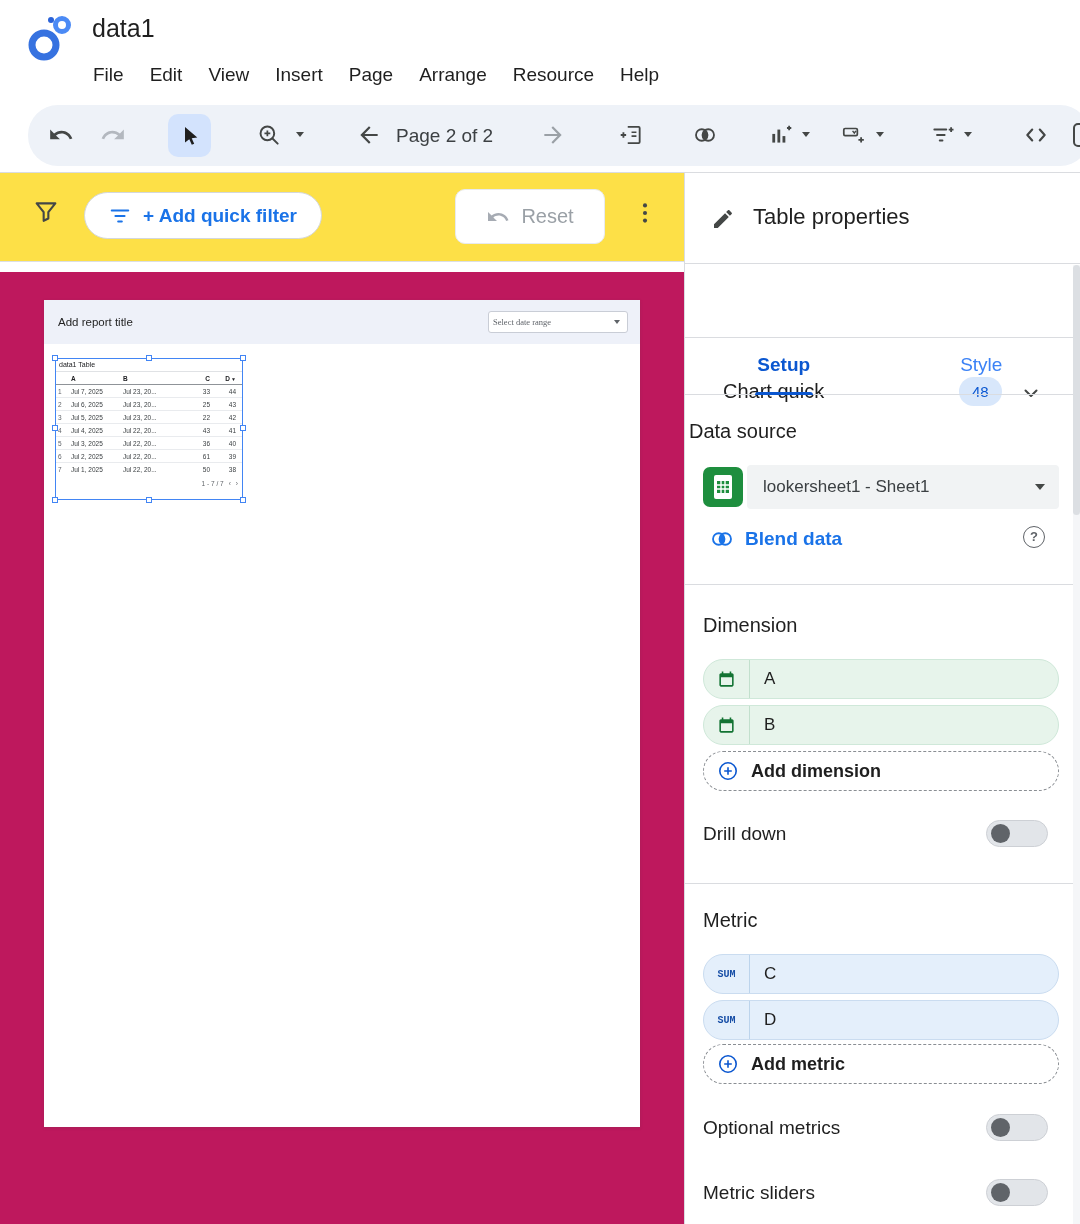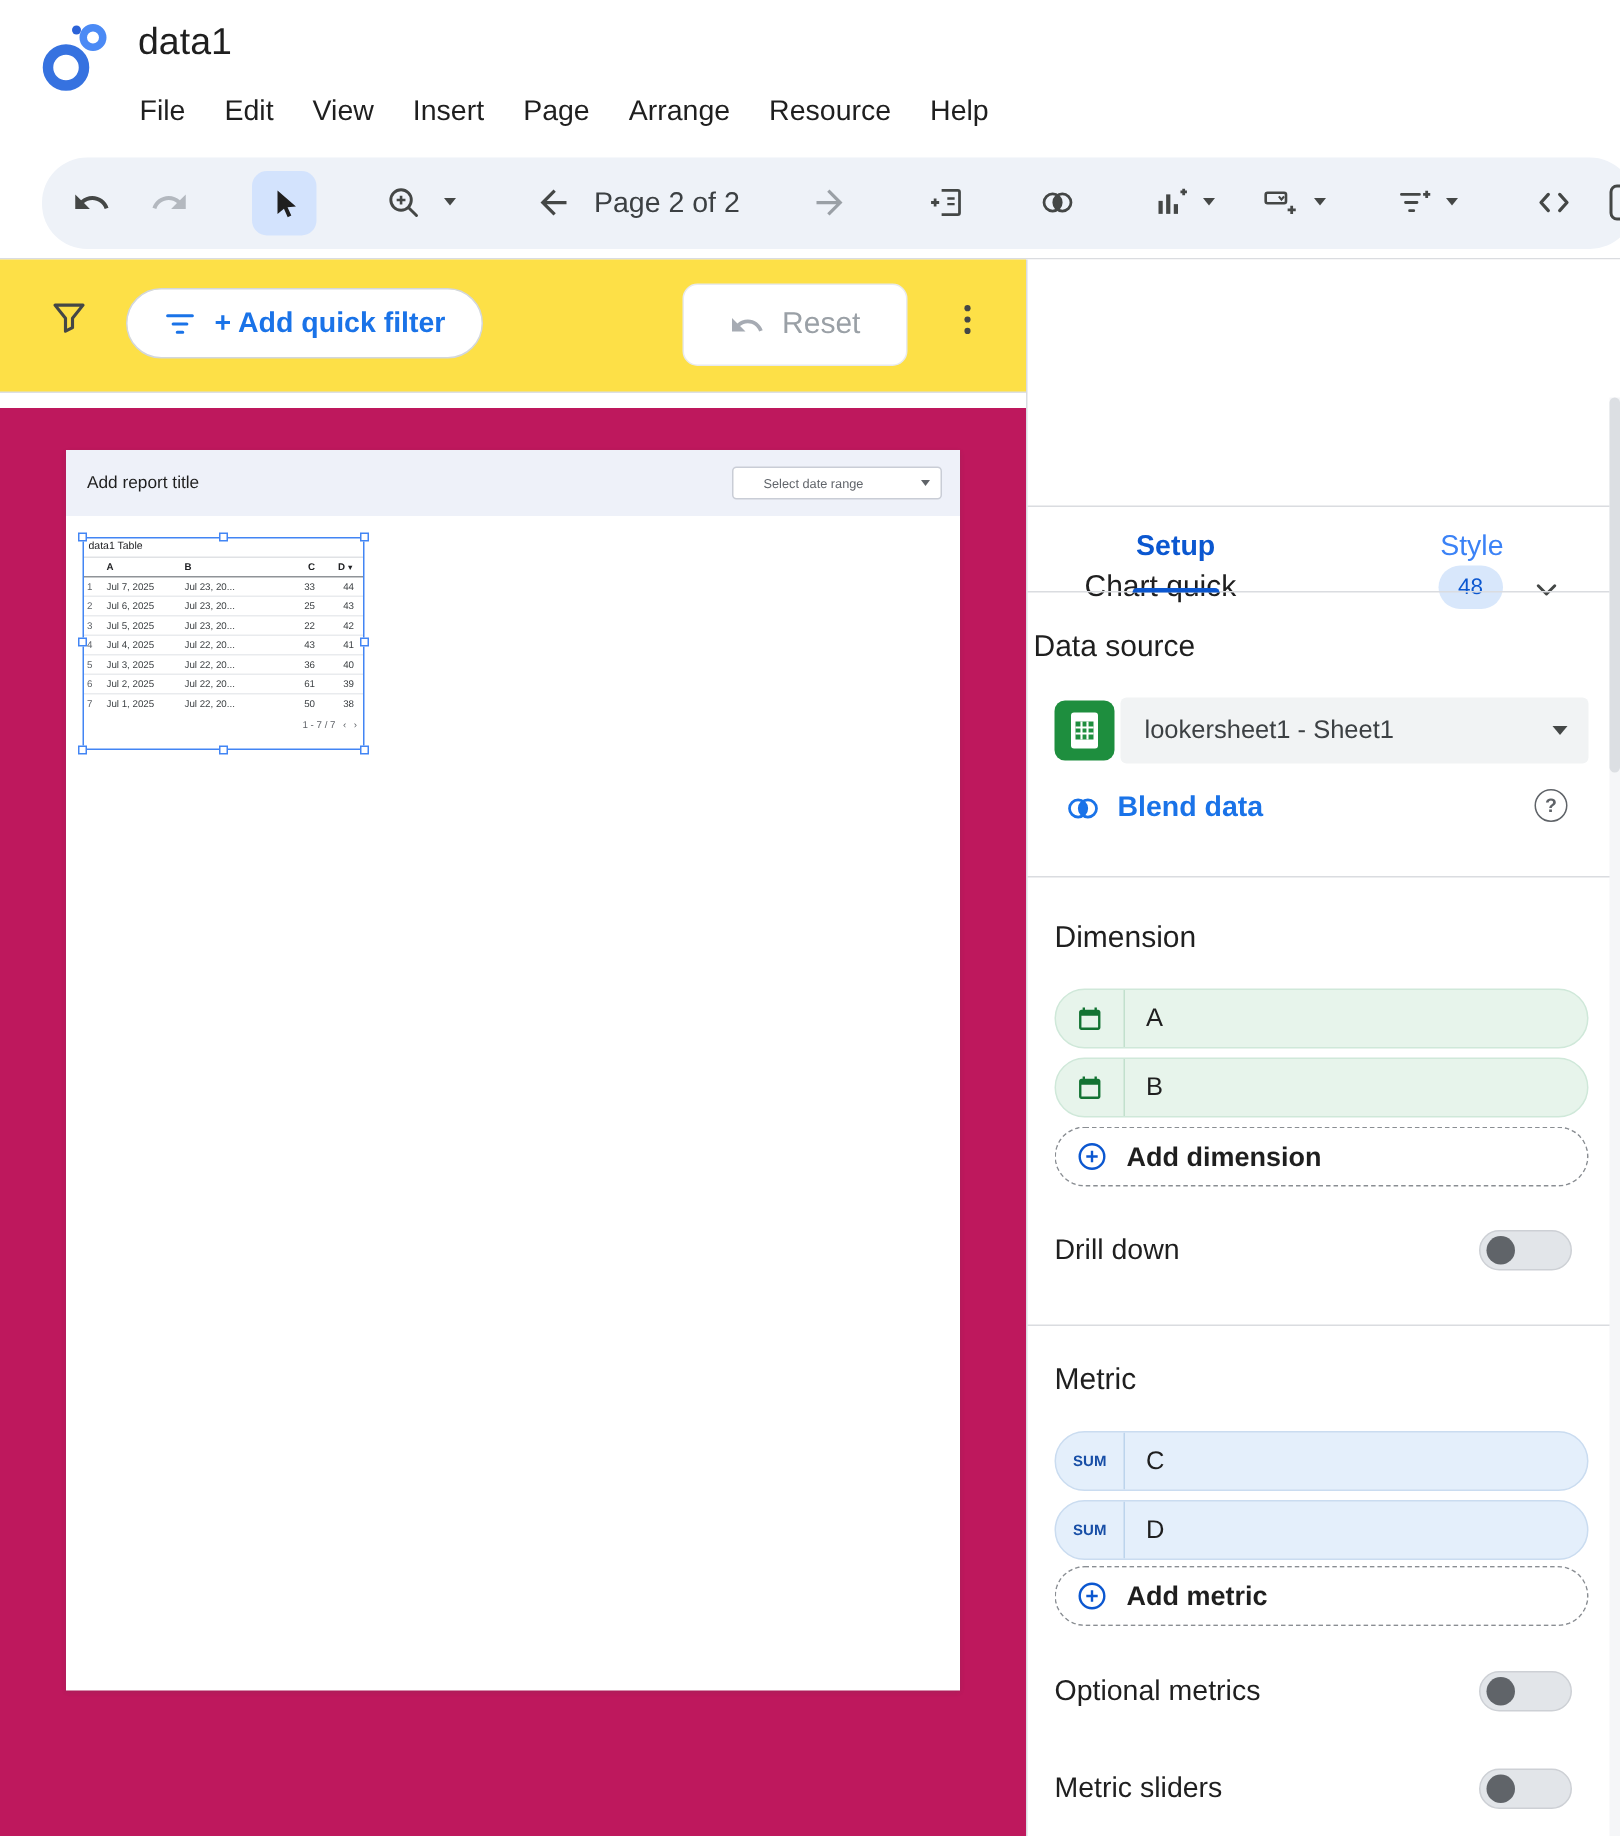--- a/index.html
+++ b/index.html
@@ -37,21 +37,21 @@
   .more-dots { position:absolute; left:632px; top:27px; }
 
   
   .canvas { position:absolute; left:0; top:272px; width:684px; height:994px; background:#be185d; }
   .report-page { position:absolute; left:44px; top:28px; width:596px; height:827px; background:#fff;
                  box-shadow:0 1px 3px rgba(60,64,67,.18); }
   .page-band { position:absolute; left:0; top:0; width:100%; height:44px; background:#eef1f9; }
   .report-title { position:absolute; left:14px; top:0; line-height:44px; font-size:11.5px; color:#1f1f1f; }
   .date-ctl { position:absolute; right:12px; top:11px; width:140px; height:22px; background:#fff;
               border:1px solid #c9cdd6; border-radius:3px; display:flex; align-items:center; }
-  .date-ctl span.lbl { font-size:8.5px; color:#60646a; padding-left:20px; flex:1; }
+  .date-ctl span.lbl { font-size:8.5px; color:#60646a; padding-left:4px; flex:1;font-family:Liberation Serif, serif; }
   .date-caret { width:0; height:0; border-left:3.5px solid transparent; border-right:3.5px solid transparent;
                 border-top:4px solid #5f6368; margin-right:7px; }
 
   
   .tbl { position:absolute; left:11px; top:58px; width:188px; height:142px; background:#fff;
          border:1.6px solid #4285f4; }
   .tbl-title { font-size:7px; color:#202124; padding:2px 0 1px 3px; border-bottom:1px solid #e0e2e5; height:13px; }
   .t-row { display:flex; align-items:center; height:13px; font-size:6.5px; color:#3c4043;
            border-bottom:1px solid #e9ebee; }
   .t-head { font-weight:bold; color:#202124; border-bottom:1px solid #8f9398; }
@@ -96,21 +96,21 @@
   .blend-icon { position:absolute; left:24px; top:1px; }
   .help-circle { position:absolute; left:338px; top:1px; width:22px; height:22px; border:1.6px solid #5f6368;
                  border-radius:50%; color:#5f6368; font-size:13px; font-weight:bold; text-align:center;
                  line-height:19px; }
   .divider { left:0; width:100%; height:1px; background:#dadce0; }
   .chip { left:18px; width:356px; height:40px; border-radius:20px; display:flex; align-items:center; overflow:hidden; }
   .chip.dim { background:#e7f4eb; border:1px solid #cfe8d9; }
   .chip.met { background:#e4effb; border:1px solid #cadcf0; }
   .chip .seg { width:46px; height:100%; display:flex; align-items:center; justify-content:center; }
   .chip.dim .seg { border-right:1px solid #c2e0cd; }
-  .chip.met .seg { border-right:1px solid #bcd4ec; font-size:10px; font-weight:bold; color:#174ea6; }
+  .chip.met .seg { border-right:1px solid #bcd4ec; font-size:10px; font-weight:bold; color:#174ea6;font-family:Liberation Mono, monospace; }
   .chip .lbl { font-size:17px; color:#1f1f1f; padding-left:14px; }
   .add-chip { left:18px; width:356px; height:40px; border:1.5px dashed #8a8e93; border-radius:20px;
               display:flex; align-items:center; gap:13px; padding-left:14px; font-size:18px;
               font-weight:bold; color:#1f1f1f; background:#fff; }
   .toggle { left:301px; width:62px; height:27px; border-radius:14px; background:#e2e5e9;
             border:1px solid #cdd0d5; }
   .toggle .knob { position:absolute; left:4px; top:3px; width:19px; height:19px; border-radius:50%;
                   background:#606469; }
   .row-label { left:18px; font-size:19px; color:#1f1f1f; }
   .panel-scrollbar { left:388px; top:92px; width:7px; height:959px; background:#f5f6f8; }
@@ -308,20 +308,26 @@
       <span class="handle" style="right:-4px; top:66px;"></span>
       <span class="handle" style="left:-4px; bottom:-4px;"></span>
       <span class="handle" style="left:90px; bottom:-4px;"></span>
       <span class="handle" style="right:-4px; bottom:-4px;"></span>
     </div>
   </div>
 </div>
 
 <div class="panel">
 
+  <div class="panel-header">
+    <svg class="pencil" width="24" height="24" viewBox="0 0 24 24">
+      <path d="M3 17.25V21h3.75L17.81 9.94l-3.75-3.75L3 17.25zm17.71-10.21c.39-.39.39-1.02 0-1.41l-2.34-2.34c-.39-.39-1.02-.39-1.41 0l-1.83 1.83 3.75 3.75 1.83-1.83z" fill="#444746"></path>
+    </svg>
+    <span class="panel-title">Table properties</span>
+  </div>
 
   <div class="chart-types">
     <span class="ct-label">Chart quick</span>
     <span class="ct-badge">48</span>
     <svg class="ct-chevron" width="24" height="24" viewBox="0 0 24 24">
       <path d="M6.5 9.5l5.5 5.5 5.5-5.5" fill="none" stroke="#444746" stroke-width="2" stroke-linecap="round" stroke-linejoin="round"></path>
     </svg>
   </div>
 
   <div class="tabs">

